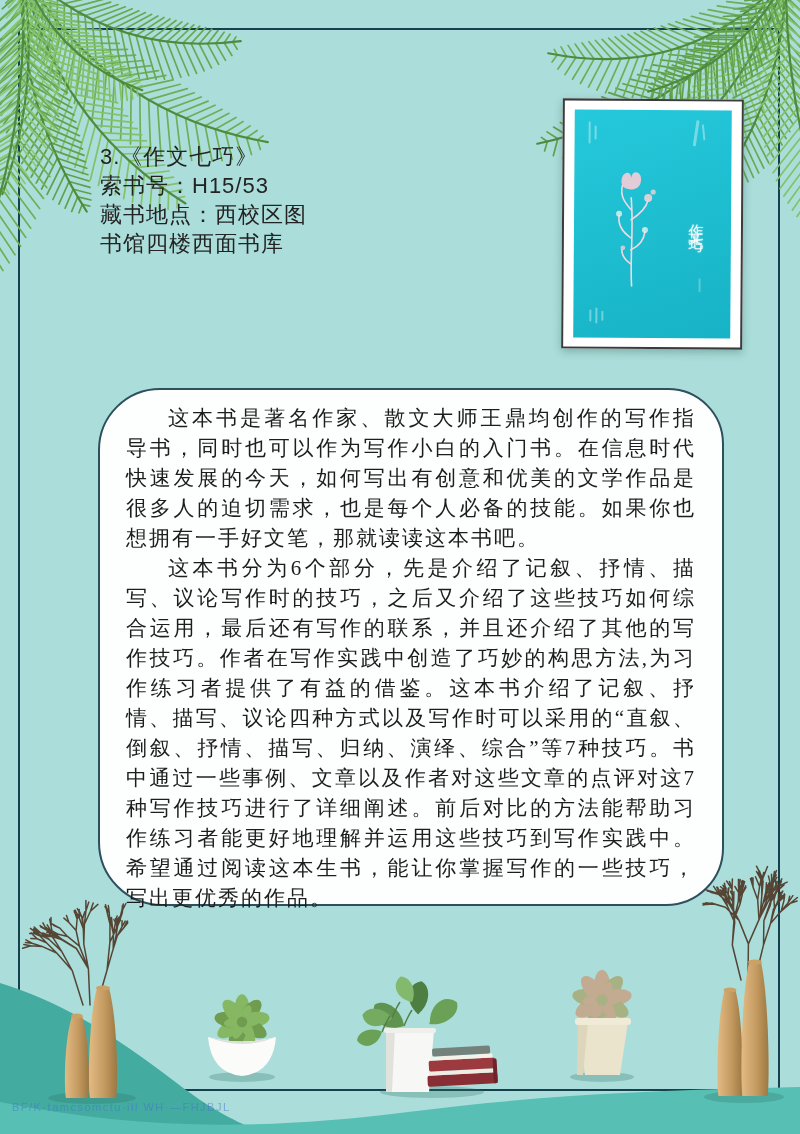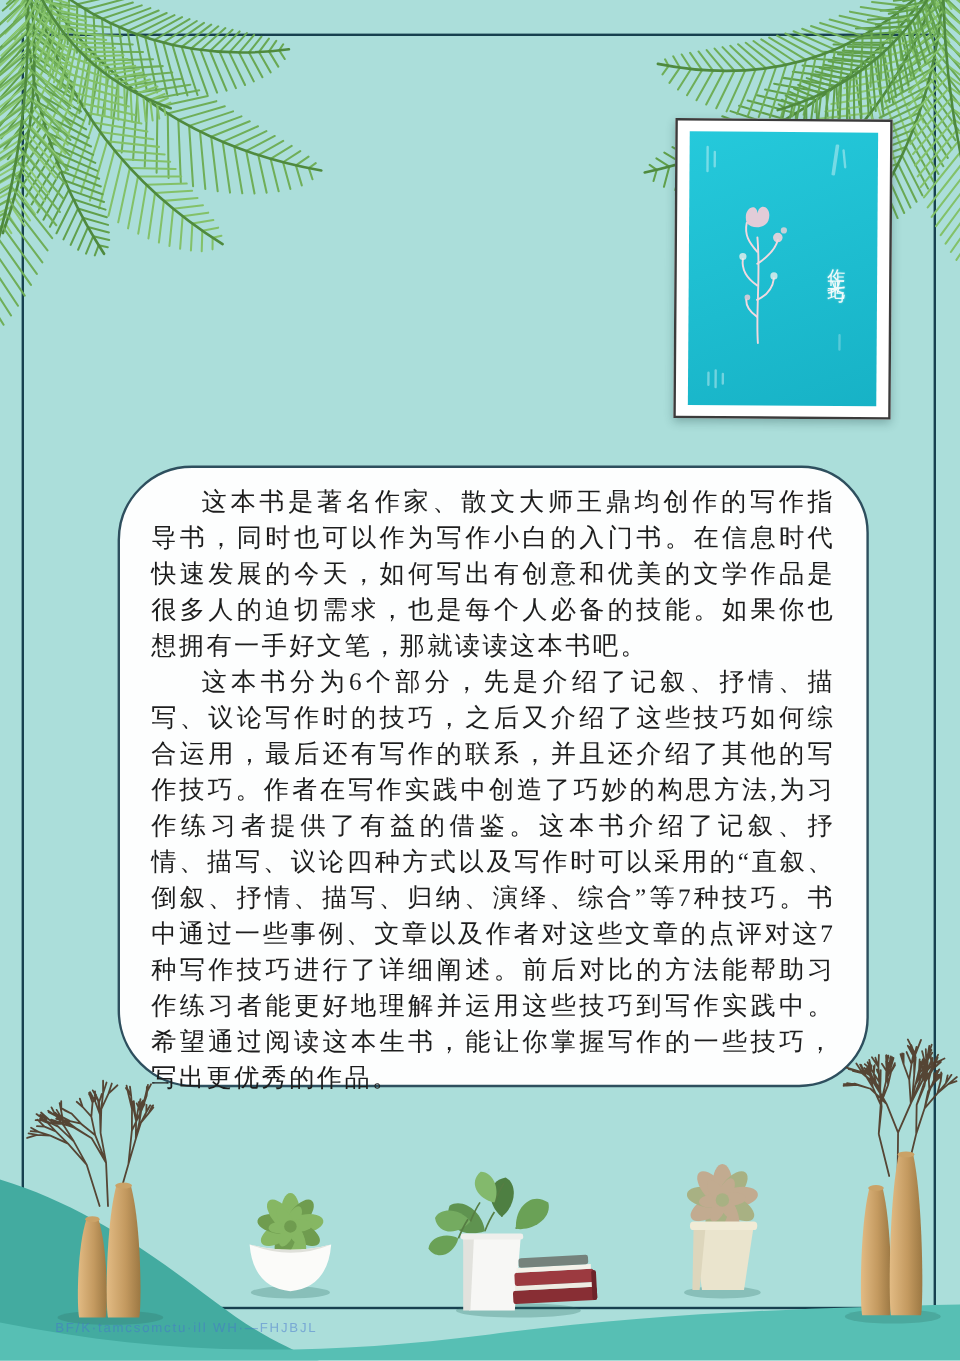--- a/index.html
+++ b/index.html
@@ -57,21 +57,21 @@
   }
   .bubble p{
     margin:0;
     font-family:"Liberation Serif","DejaVu Serif",serif;
     font-size:21px;line-height:30px;letter-spacing:2px;
     color:#1d1d1d;
     text-indent:2em;
     text-align:justify;
   }
   .watermark{
-    position:absolute;left:46px;top:1101px;
+    position:absolute;left:12px;top:1101px;
     font-size:11px;letter-spacing:1.5px;
     color:rgba(70,115,205,.5);
     filter:blur(.6px);
     white-space:nowrap;
   }
 </style>
 </head>
 <body>
 
 <div class="page" style="background: rgb(171, 222, 218);">
@@ -144,20 +144,26 @@
         <path d="M786.0,-10.3L770.5,3.6M786.1,-1.0L766.3,17.1M786.4,8.3L763.3,29.9M786.8,17.5L760.9,42.2M787.3,26.8L759.3,54.1M787.9,36.0L758.1,65.6M788.6,45.2L757.5,76.9M789.4,54.4L757.3,87.8M790.3,63.5L757.6,98.4M791.4,72.7L758.3,108.7M792.6,81.8L759.4,118.7M793.9,90.9L760.8,128.4M795.3,99.9L762.6,137.9M796.8,109.0L764.8,147.0M798.4,118.0L767.2,155.9M800.1,127.0L770.0,164.5M802.0,136.0L773.1,172.8M803.9,145.0L776.4,180.8M806.0,154.0L780.0,188.5M808.2,162.9L783.9,196.0M810.5,171.8L788.0,203.1M812.9,180.7L792.4,210.0M815.5,189.6L797.0,216.5M818.1,198.4L801.8,222.8M820.9,207.3L806.9,228.6M823.8,216.1L812.3,233.9M826.8,224.9L818.2,238.5M829.9,233.7L825.1,241.5" stroke="#83c168" stroke-width="1.7" fill="none" stroke-linecap="round"></path>
         <path d="M786,-24 Q784.8223101597304,113.29025109832133 832.8850079700712,241.89809331329616" stroke="#4f8a3e" stroke-width="2.2" fill="none" stroke-linecap="round"></path>
       </g>
       <g>
         <path d="M781.5,-15.3L788.8,0.8M778.4,-9.6L787.2,11.2M775.1,-4.0L784.9,20.7M771.7,1.5L782.1,29.4M768.1,6.8L778.8,37.6M764.5,12.0L775.1,45.2M760.7,17.0L771.1,52.3M756.8,21.9L766.8,58.9M752.8,26.6L762.1,65.1M748.7,31.2L757.2,70.8M744.5,35.7L752.1,76.0M740.1,40.0L746.8,80.8M735.6,44.2L741.3,85.1M731.0,48.2L735.6,89.0M726.3,52.1L729.8,92.4M721.5,55.9L723.9,95.4M716.5,59.5L717.9,98.0M711.4,63.0L711.9,100.1M706.2,66.3L705.8,101.9M700.9,69.5L699.6,103.2M695.5,72.5L693.5,104.2M689.9,75.4L687.4,104.8M684.3,78.2L681.3,105.0M678.5,80.8L675.3,104.8M672.6,83.3L669.3,104.2M666.5,85.6L663.4,103.0M660.4,87.8L657.7,101.2M654.1,89.9L652.3,97.8" stroke="#61a04c" stroke-width="1.7" fill="none" stroke-linecap="round"></path>
         <path d="M781.5,-15.3L766.6,-11.1M778.4,-9.6L759.3,-4.7M775.1,-4.0L752.7,1.1M771.7,1.5L746.5,6.5M768.1,6.8L740.7,11.5M764.5,12.0L735.2,16.1M760.7,17.0L729.9,20.5M756.8,21.9L724.9,24.6M752.8,26.6L720.0,28.5M748.7,31.2L715.3,32.1M744.5,35.7L710.9,35.6M740.1,40.0L706.5,38.9M735.6,44.2L702.3,42.1M731.0,48.2L698.3,45.1M726.3,52.1L694.4,48.1M721.5,55.9L690.5,51.0M716.5,59.5L686.8,53.9M711.4,63.0L683.1,56.7M706.2,66.3L679.5,59.5M700.9,69.5L675.9,62.3M695.5,72.5L672.3,65.1M689.9,75.4L668.8,67.9M684.3,78.2L665.2,70.7M678.5,80.8L661.7,73.7M672.6,83.3L658.2,76.6M666.5,85.6L654.7,79.7M660.4,87.8L651.5,83.1M654.1,89.9L648.9,86.9" stroke="#61a04c" stroke-width="1.7" fill="none" stroke-linecap="round"></path>
         <path d="M786,-24 Q742.7675045067535,64.49266259654766 648.112000238584,91.7017697435771" stroke="#4f8a3e" stroke-width="2.2" fill="none" stroke-linecap="round"></path>
       </g>
     </svg>
 
+  <div class="book-info">
+    <div>3.《作文七巧》</div>
+    <div>索书号：H15/53</div>
+    <div>藏书地点：西校区图</div>
+    <div>书馆四楼西面书库</div>
+  </div>
 
   <div class="photo-frame">
     <div class="book-cover" id="cover" style="background: linear-gradient(160deg, rgb(37, 201, 219), rgb(23, 178, 198));">
       <svg class="cover-flower" viewBox="0 0 70 130" aria-hidden="true">
         <g fill="none" stroke="#f1d9e0" stroke-width="1.6" stroke-linecap="round">
           <path d="M36,128 C34,100 38,72 35,40"></path>
           <path d="M35,52 C28,44 24,38 26,28"></path>
           <path d="M35,62 C44,56 50,50 52,42"></path>
           <path d="M35,80 C26,74 22,66 23,58"></path>
           <path d="M35,92 C44,88 48,82 49,74"></path>

